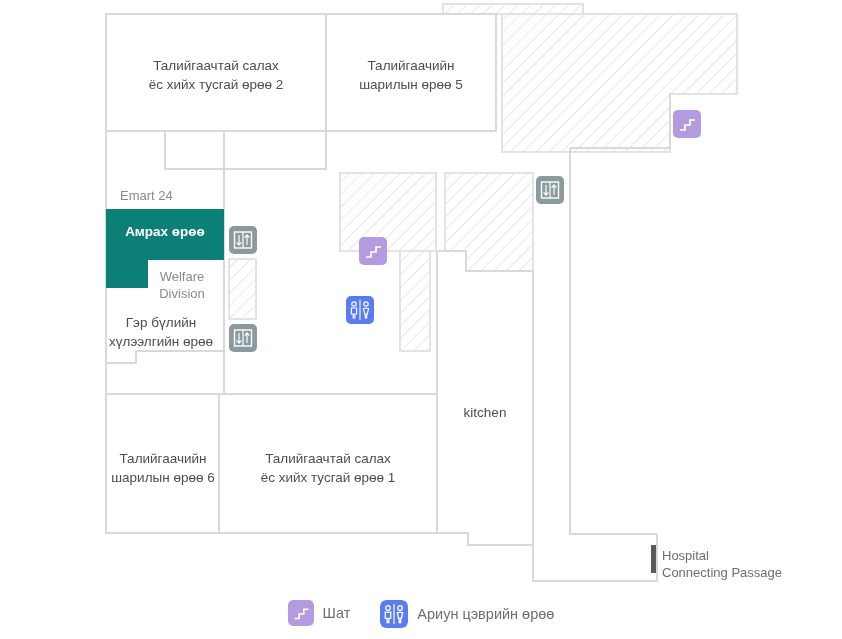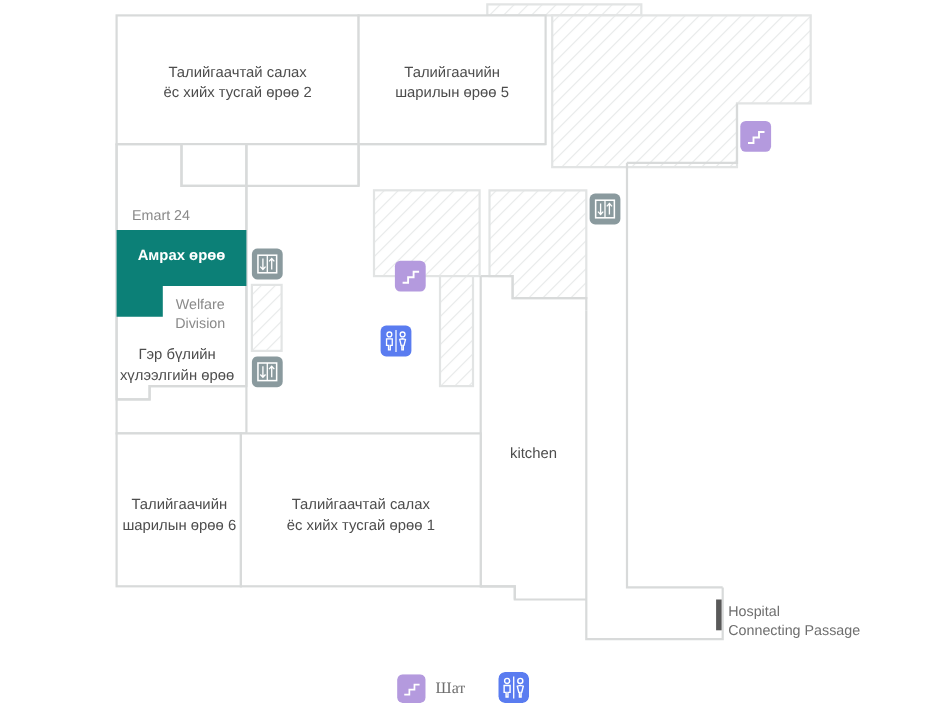--- a/index.html
+++ b/index.html
@@ -69,24 +69,23 @@
     stroke: #e2e4e4;
     stroke-width: 2;
   }
   #legend {
     position: absolute;
     left: 0;
     top: 600px;
     width: 842px;
     height: 39px;
     display: flex;
-    align-items: flex-end;
+    align-items: flex-start;
     justify-content: center;
     gap: 30px;
-    font-family: Liberation Serif, serif;
   }
   .legend-item {
     display: flex;
     align-items: center;
     gap: 9px;
   }
   .legend-text {
     font-size: 14.5px;
     color: #6e6e6e;
     white-space: nowrap;
@@ -231,15 +230,16 @@
 
   <div class="legend-item">
     <svg class="ic ic-lg" viewBox="0 0 28 28" xmlns="http://www.w3.org/2000/svg">
       <rect x="0" y="0" width="28" height="28" rx="6" fill="#5a7cf0"></rect>
       <circle cx="8" cy="8" r="2.3" fill="none" stroke="#ffffff" stroke-width="1.3"></circle>
       <path d="M5.3,12.2 h5.4 v6.2 h-1.9 v4.2 h-1.7 v-4.2 h-1.8 z" fill="none" stroke="#ffffff" stroke-width="1.3"></path>
       <line x1="14" y1="4" x2="14" y2="24" stroke="#ffffff" stroke-width="1.2"></line>
       <circle cx="20" cy="8" r="2.3" fill="none" stroke="#ffffff" stroke-width="1.3"></circle>
       <path d="M17.3,12.8 l2.7,-0.7 l2.7,0.7 l-1.4,5.6 h-0.6 v4.2 h-1.5 v-4.2 h-0.6 z" fill="none" stroke="#ffffff" stroke-width="1.3"></path>
     </svg>
+    <span class="legend-text">Ариун цэврийн өрөө</span>
   </div>
 
 </div>
 
 </body></html>

